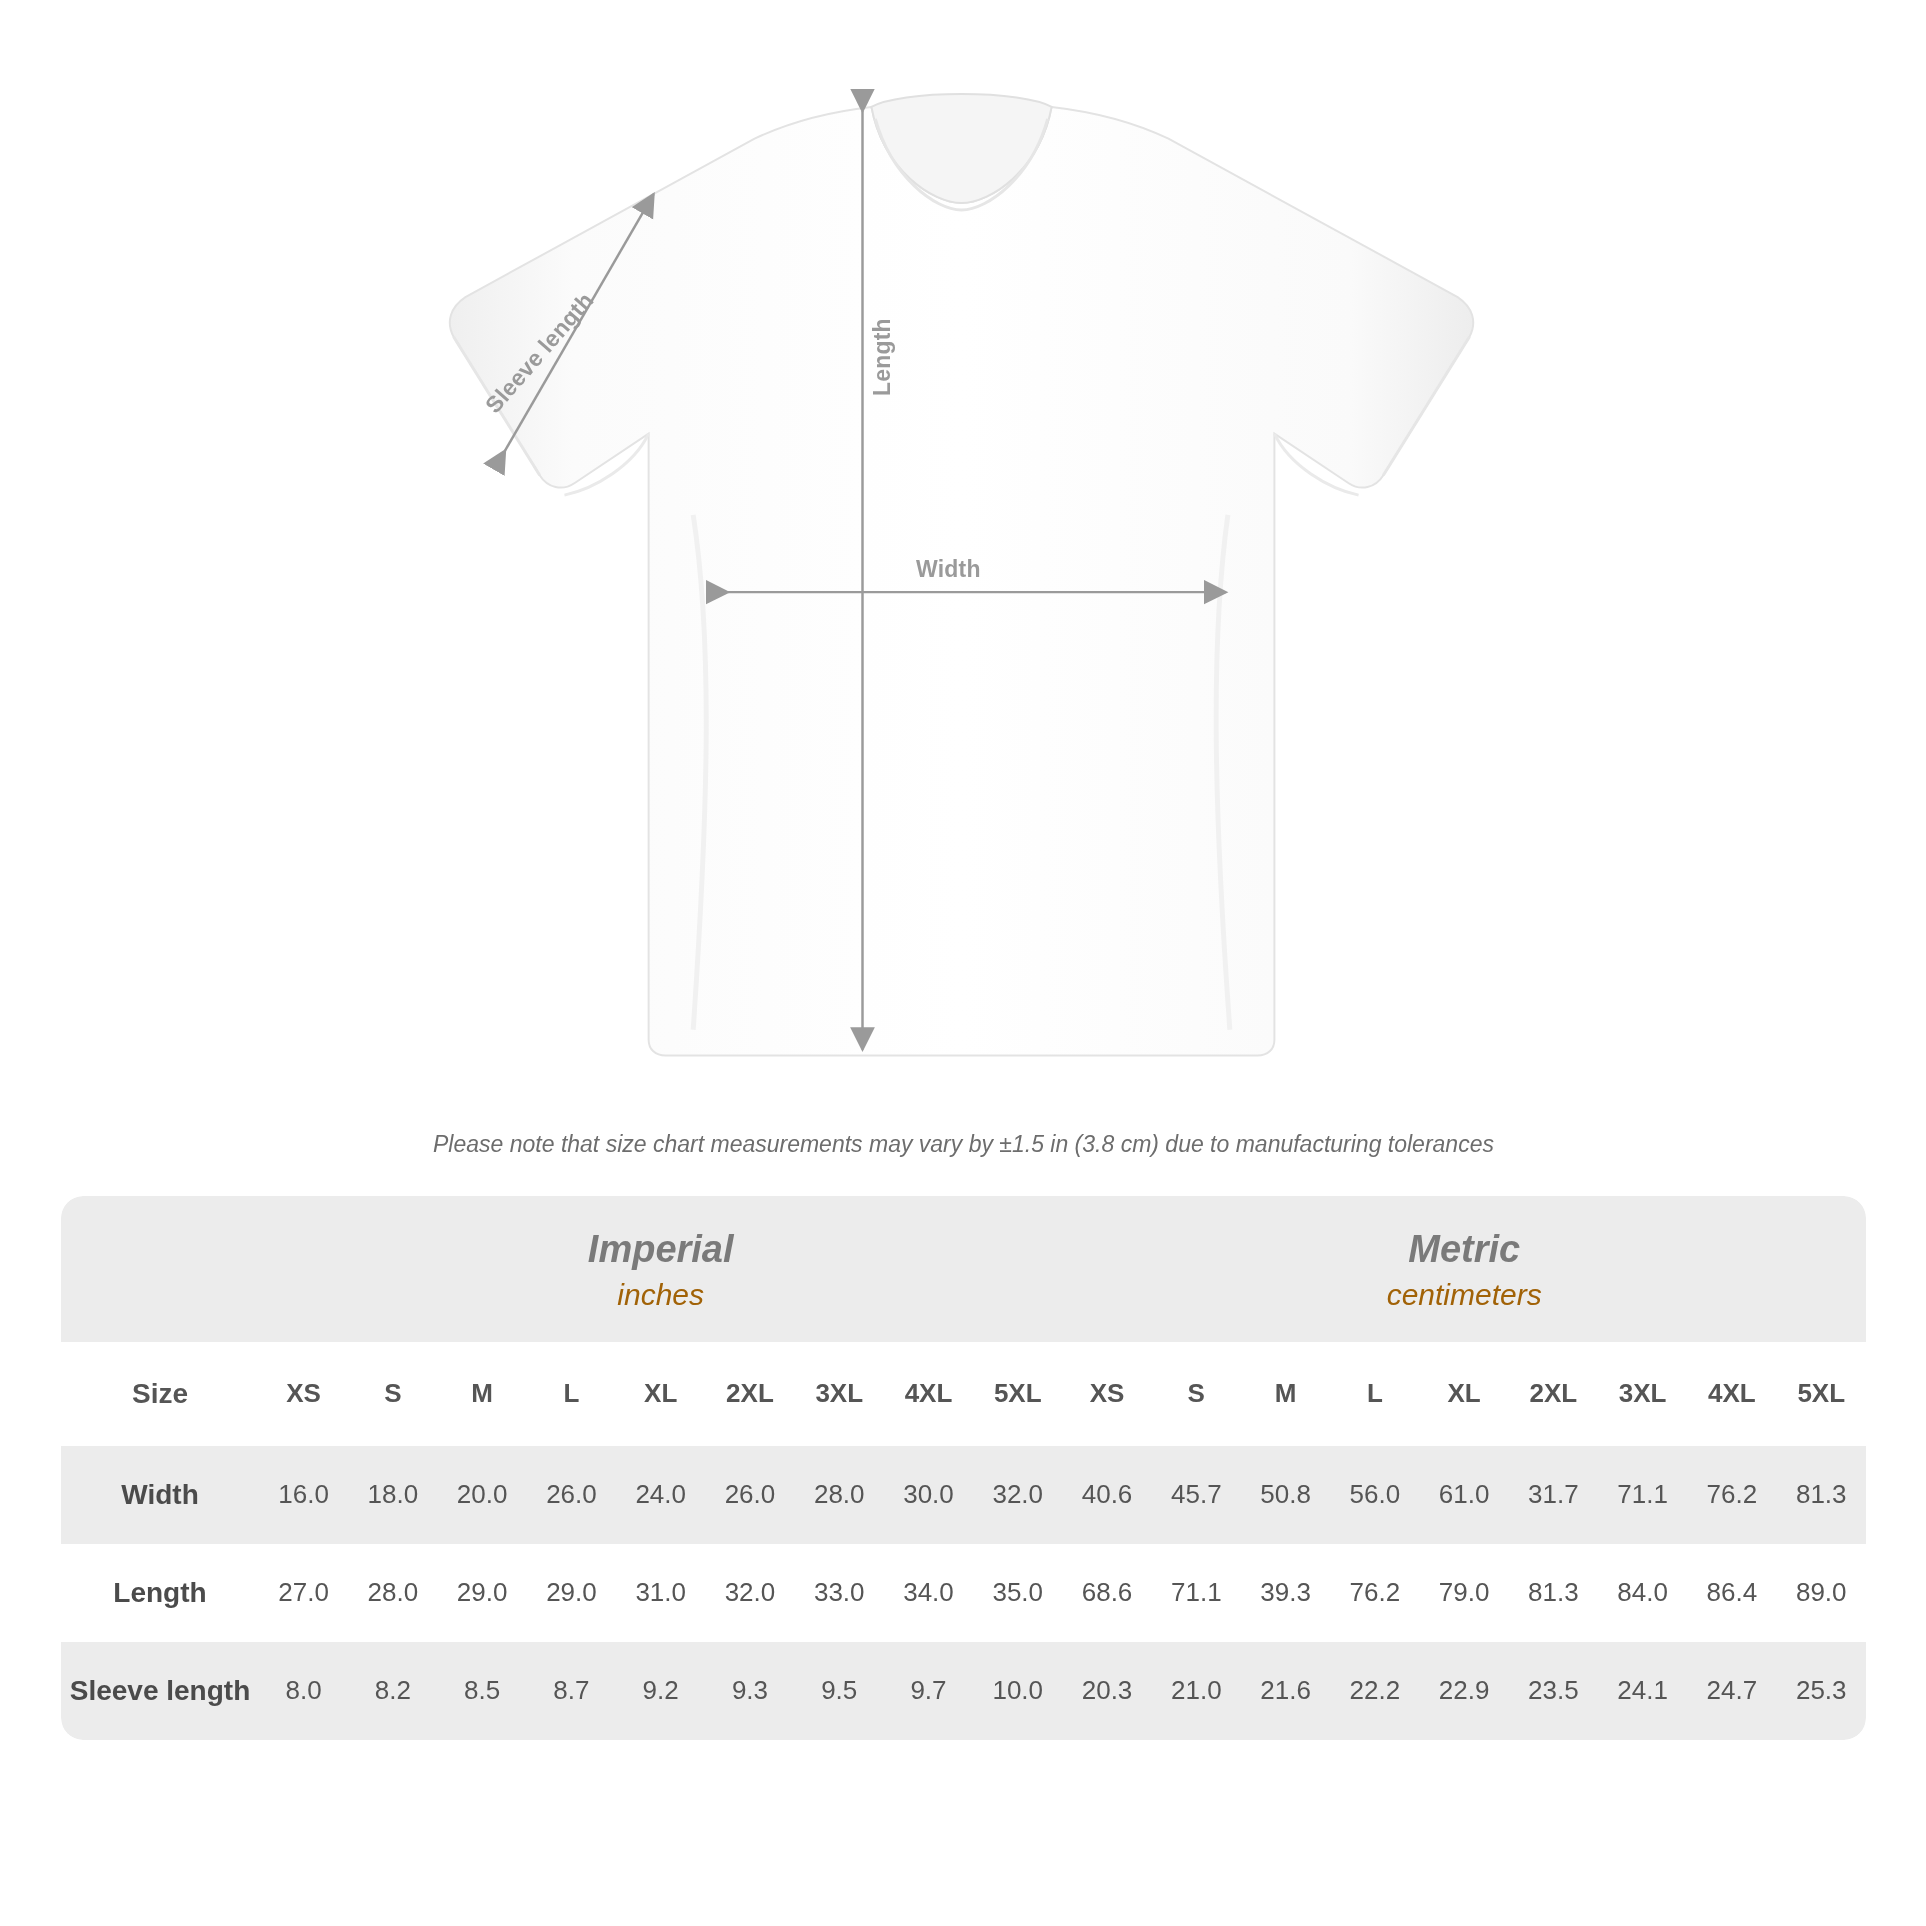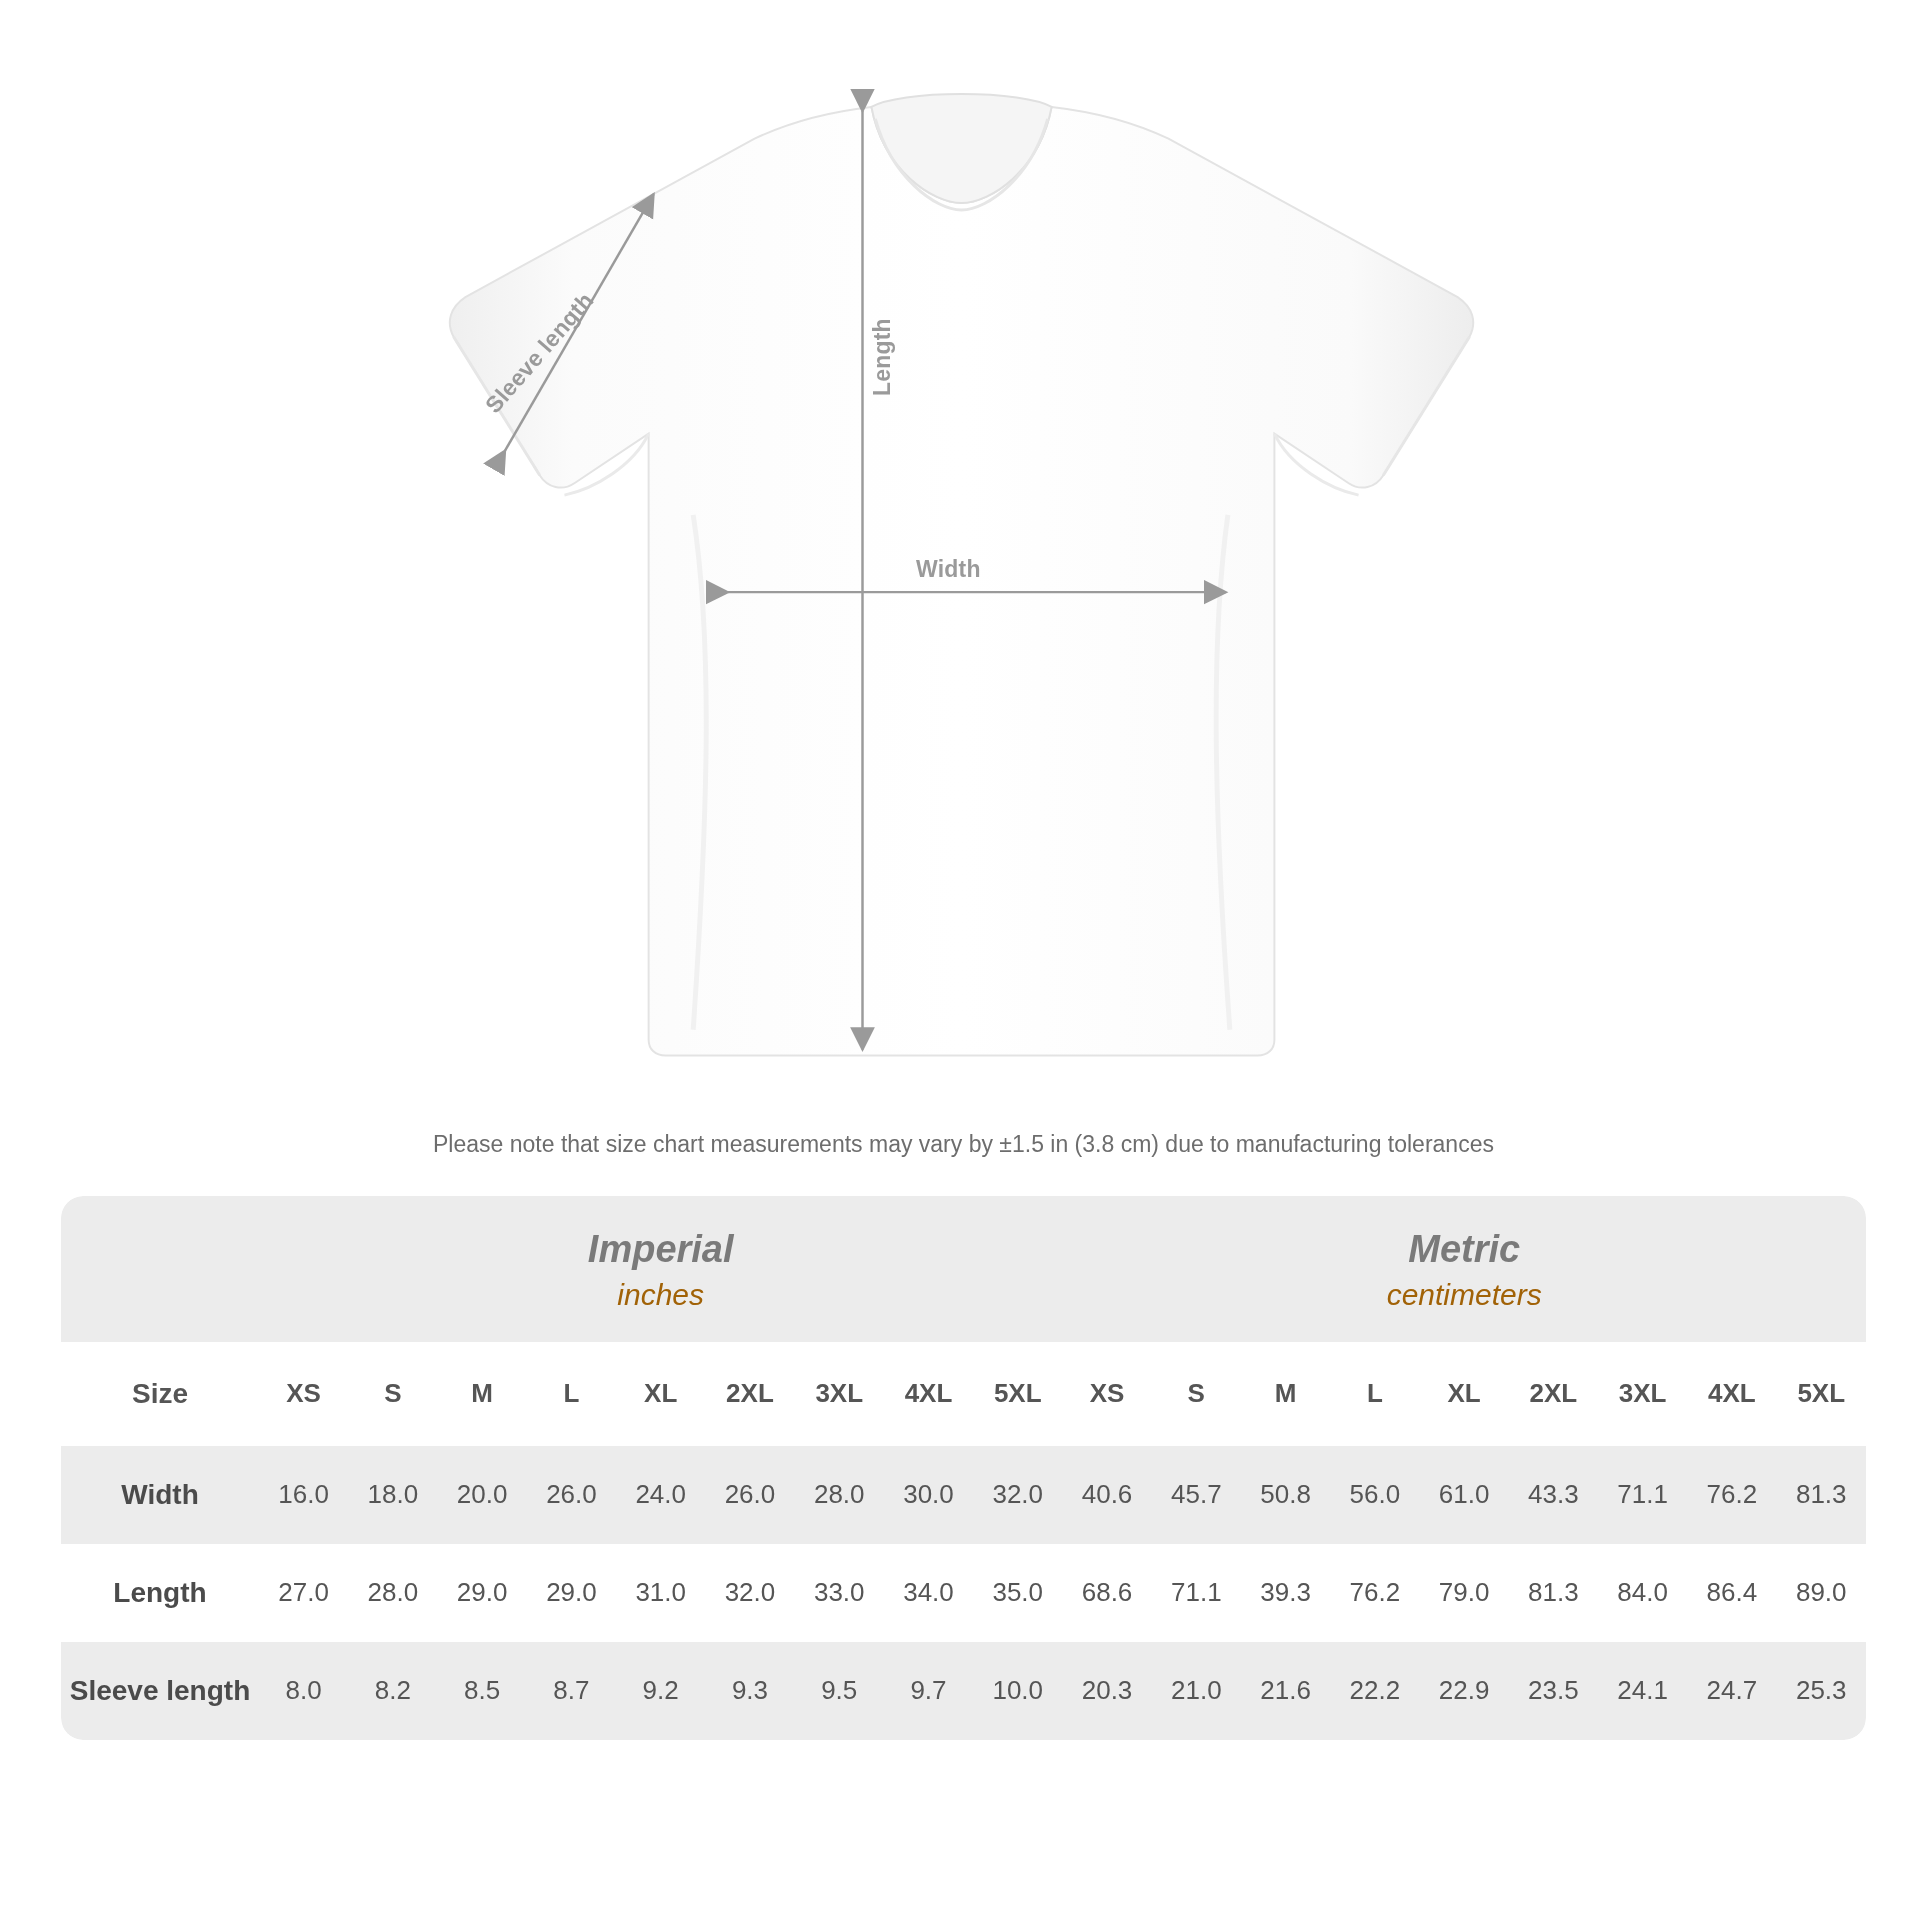--- a/index.html
+++ b/index.html
@@ -64,20 +64,21 @@
   }
   .chart-title {
     font-size: 42px;
     font-weight: bold;
     color: #1a1a1a;
     margin: 0;
     letter-spacing: -0.3px;
   }
   .chart-note {
     font-size: 23px;
+    font-style: italic;
     color: #6d6d6d;
     margin-top: 20px;
   }
 
   
   .table-wrap {
     margin: 38px 61px 0 61px;
     border-radius: 22px;
     overflow: hidden;
     background: #ffffff;
@@ -273,21 +274,21 @@
             <td>24.0</td>
             <td>26.0</td>
             <td>28.0</td>
             <td>30.0</td>
             <td>32.0</td>
             <td>40.6</td>
             <td>45.7</td>
             <td>50.8</td>
             <td>56.0</td>
             <td>61.0</td>
-            <td>43.3</td>
+            <td>31.7</td>
             <td>71.1</td>
             <td>76.2</td>
             <td>81.3</td>
           </tr>
           <tr class="data-row row-plain">
             <td class="rowhead">Length</td>
             <td>27.0</td>
             <td>28.0</td>
             <td>29.0</td>
             <td>29.0</td>

